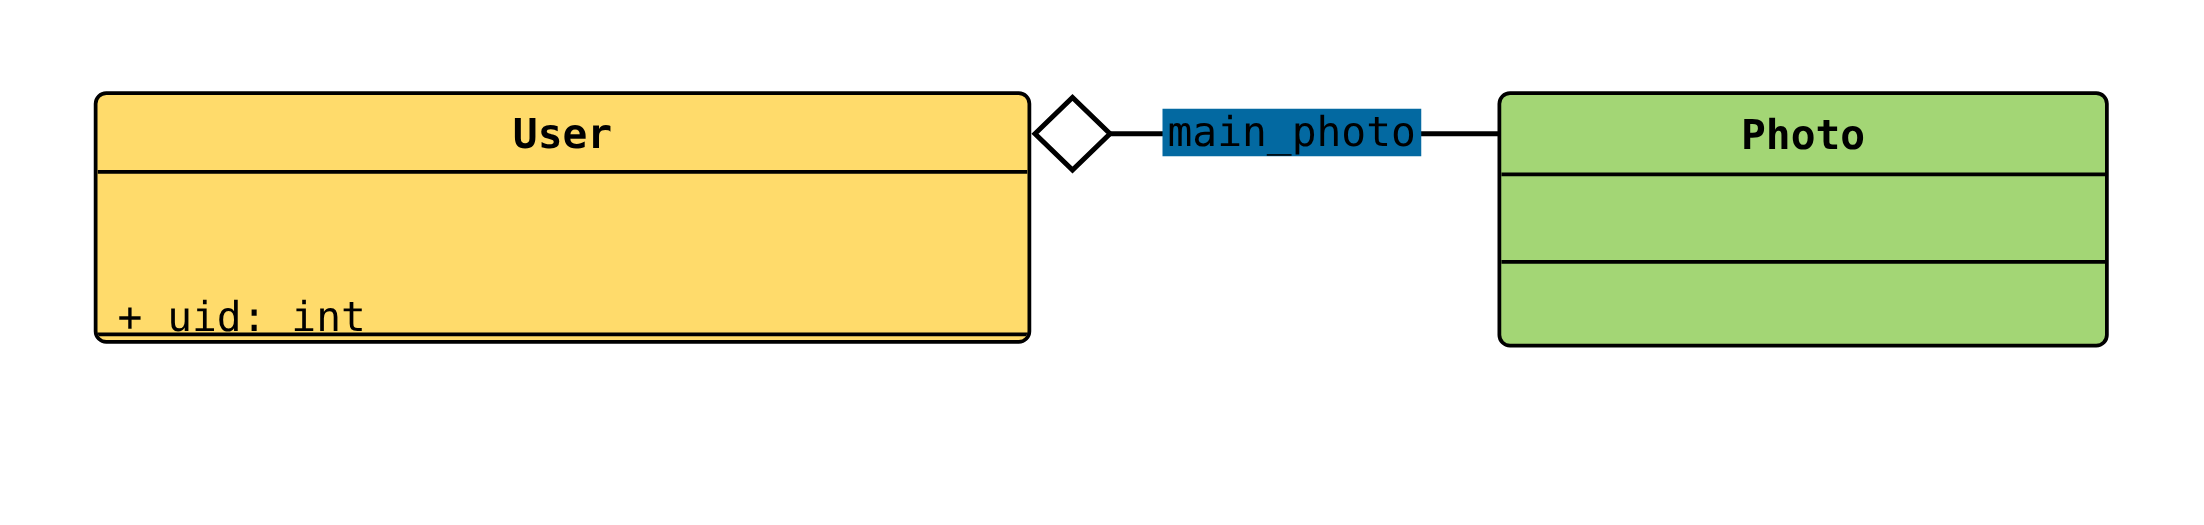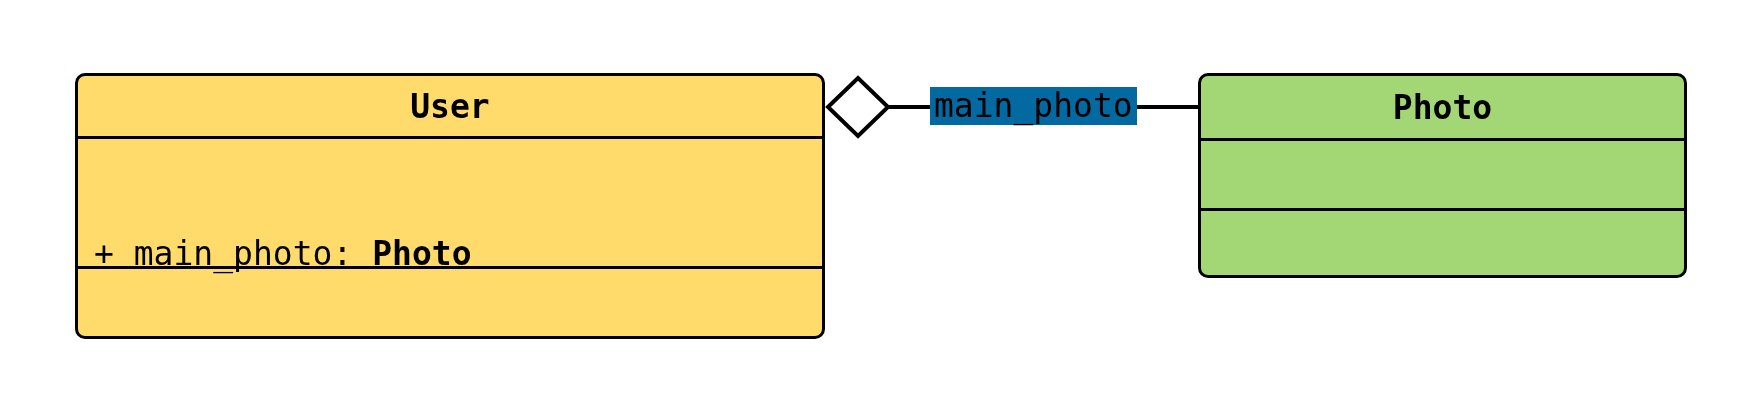--- a/index.html
+++ b/index.html
@@ -18,21 +18,21 @@
     position: absolute;
     box-sizing: border-box;
     border: 3px solid #000000;
     border-radius: 10px;
     display: flex;
     flex-direction: column;
     overflow: hidden;
     z-index: 2;
   }
 
-  .user-box  { left: 75px;   top: 73px; width: 750px; height: 266px; background: #FFDB6B; }
+  .user-box  { left: 75px;   top: 73px; width: 750px; height: 202px; background: #FFDB6B; }
   .photo-box { left: 1198px; top: 73px; width: 489px; height: 205px; background: #A3D675; }
 
   .class-header {
     display: flex;
     align-items: center;
     justify-content: center;
     font-weight: bold;
     font-size: 33px;
     flex: 0 0 auto;
   }
@@ -86,20 +86,21 @@
     <polygon points="5,37 35,8 65,37 35,66" fill="#ffffff" stroke="#000000" stroke-width="4" stroke-linejoin="miter"></polygon>
   </svg>
 
   <div class="rel-label">main_photo</div>
 
   <div class="class-box user-box">
     <div class="class-header">
       <span>User</span>
     </div>
     <div class="compartment user-attrs">
+      <div class="text-line"><span>+ uid: int</span><span class="bold"></span></div>
       <div class="text-line"><span>+ main_photo: </span><span class="bold">Photo</span></div>
     </div>
     <div class="compartment user-methods">
       
     </div>
   </div>
 
   <div class="class-box photo-box">
     <div class="class-header">
       <span>Photo</span>

